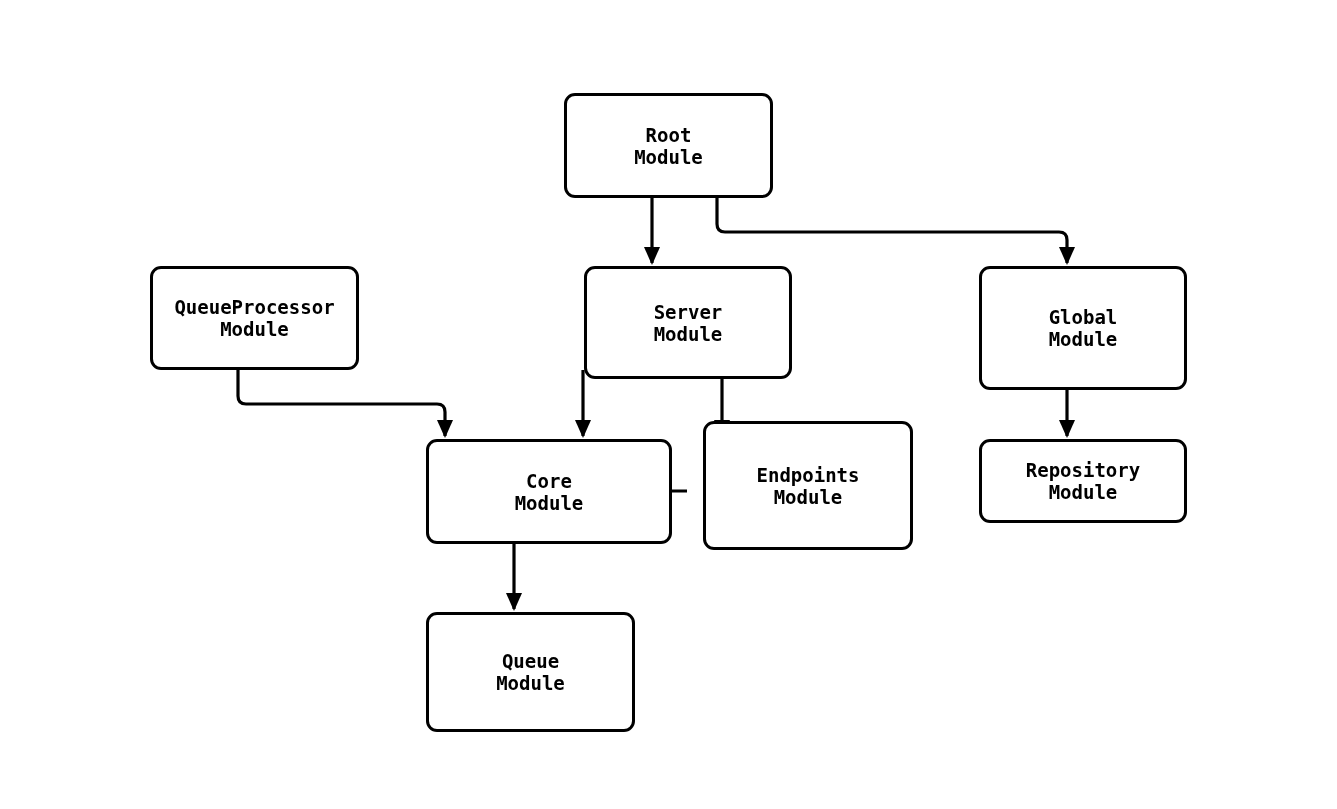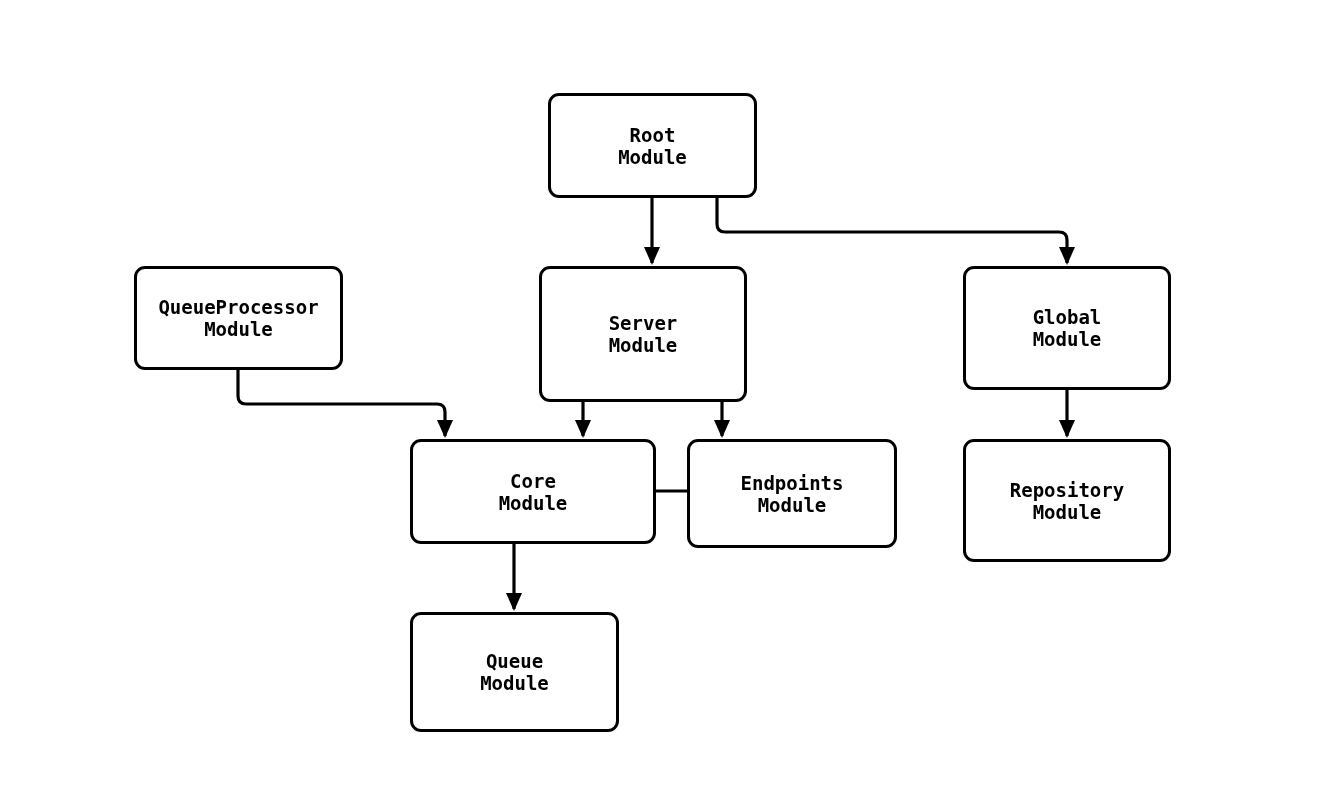--- a/index.html
+++ b/index.html
@@ -23,20 +23,21 @@
   .node {
     position: absolute;
     box-sizing: border-box;
     background: #ffffff;
     border: 3px solid #000000;
     border-radius: 11px;
     display: flex;
     align-items: center;
     justify-content: center;
     text-align: center;
+    margin-left: 16px;
   }
   .node-label {
     font-family: "DejaVu Sans Mono", "Liberation Mono", monospace;
     font-weight: bold;
     font-size: 19px;
     line-height: 22px;
     color: #000000;
     white-space: pre-line;
   }
 </style>
@@ -65,41 +66,41 @@
   <div class="node" style="left:548px; top:93px; width:209px; height:105px">
     <span class="node-label">Root
 Module</span>
   </div>
 
   <div class="node" style="left:134px; top:266px; width:209px; height:104px">
     <span class="node-label">QueueProcessor
 Module</span>
   </div>
 
-  <div class="node" style="left:539px; top:266px; width:208px; height:136px">
+  <div class="node" style="left:568px; top:266px; width:208px; height:113px">
     <span class="node-label">Server
 Module</span>
   </div>
 
   <div class="node" style="left:963px; top:266px; width:208px; height:124px">
     <span class="node-label">Global
 Module</span>
   </div>
 
   <div class="node" style="left:410px; top:439px; width:246px; height:105px">
     <span class="node-label">Core
 Module</span>
   </div>
 
-  <div class="node" style="left:687px; top:439px; width:210px; height:109px">
+  <div class="node" style="left:687px; top:421px; width:210px; height:129px">
     <span class="node-label">Endpoints
 Module</span>
   </div>
 
-  <div class="node" style="left:963px; top:439px; width:208px; height:123px">
+  <div class="node" style="left:963px; top:439px; width:208px; height:84px">
     <span class="node-label">Repository
 Module</span>
   </div>
 
   <div class="node" style="left:410px; top:612px; width:209px; height:120px">
     <span class="node-label">Queue
 Module</span>
   </div>
 
 </div>

